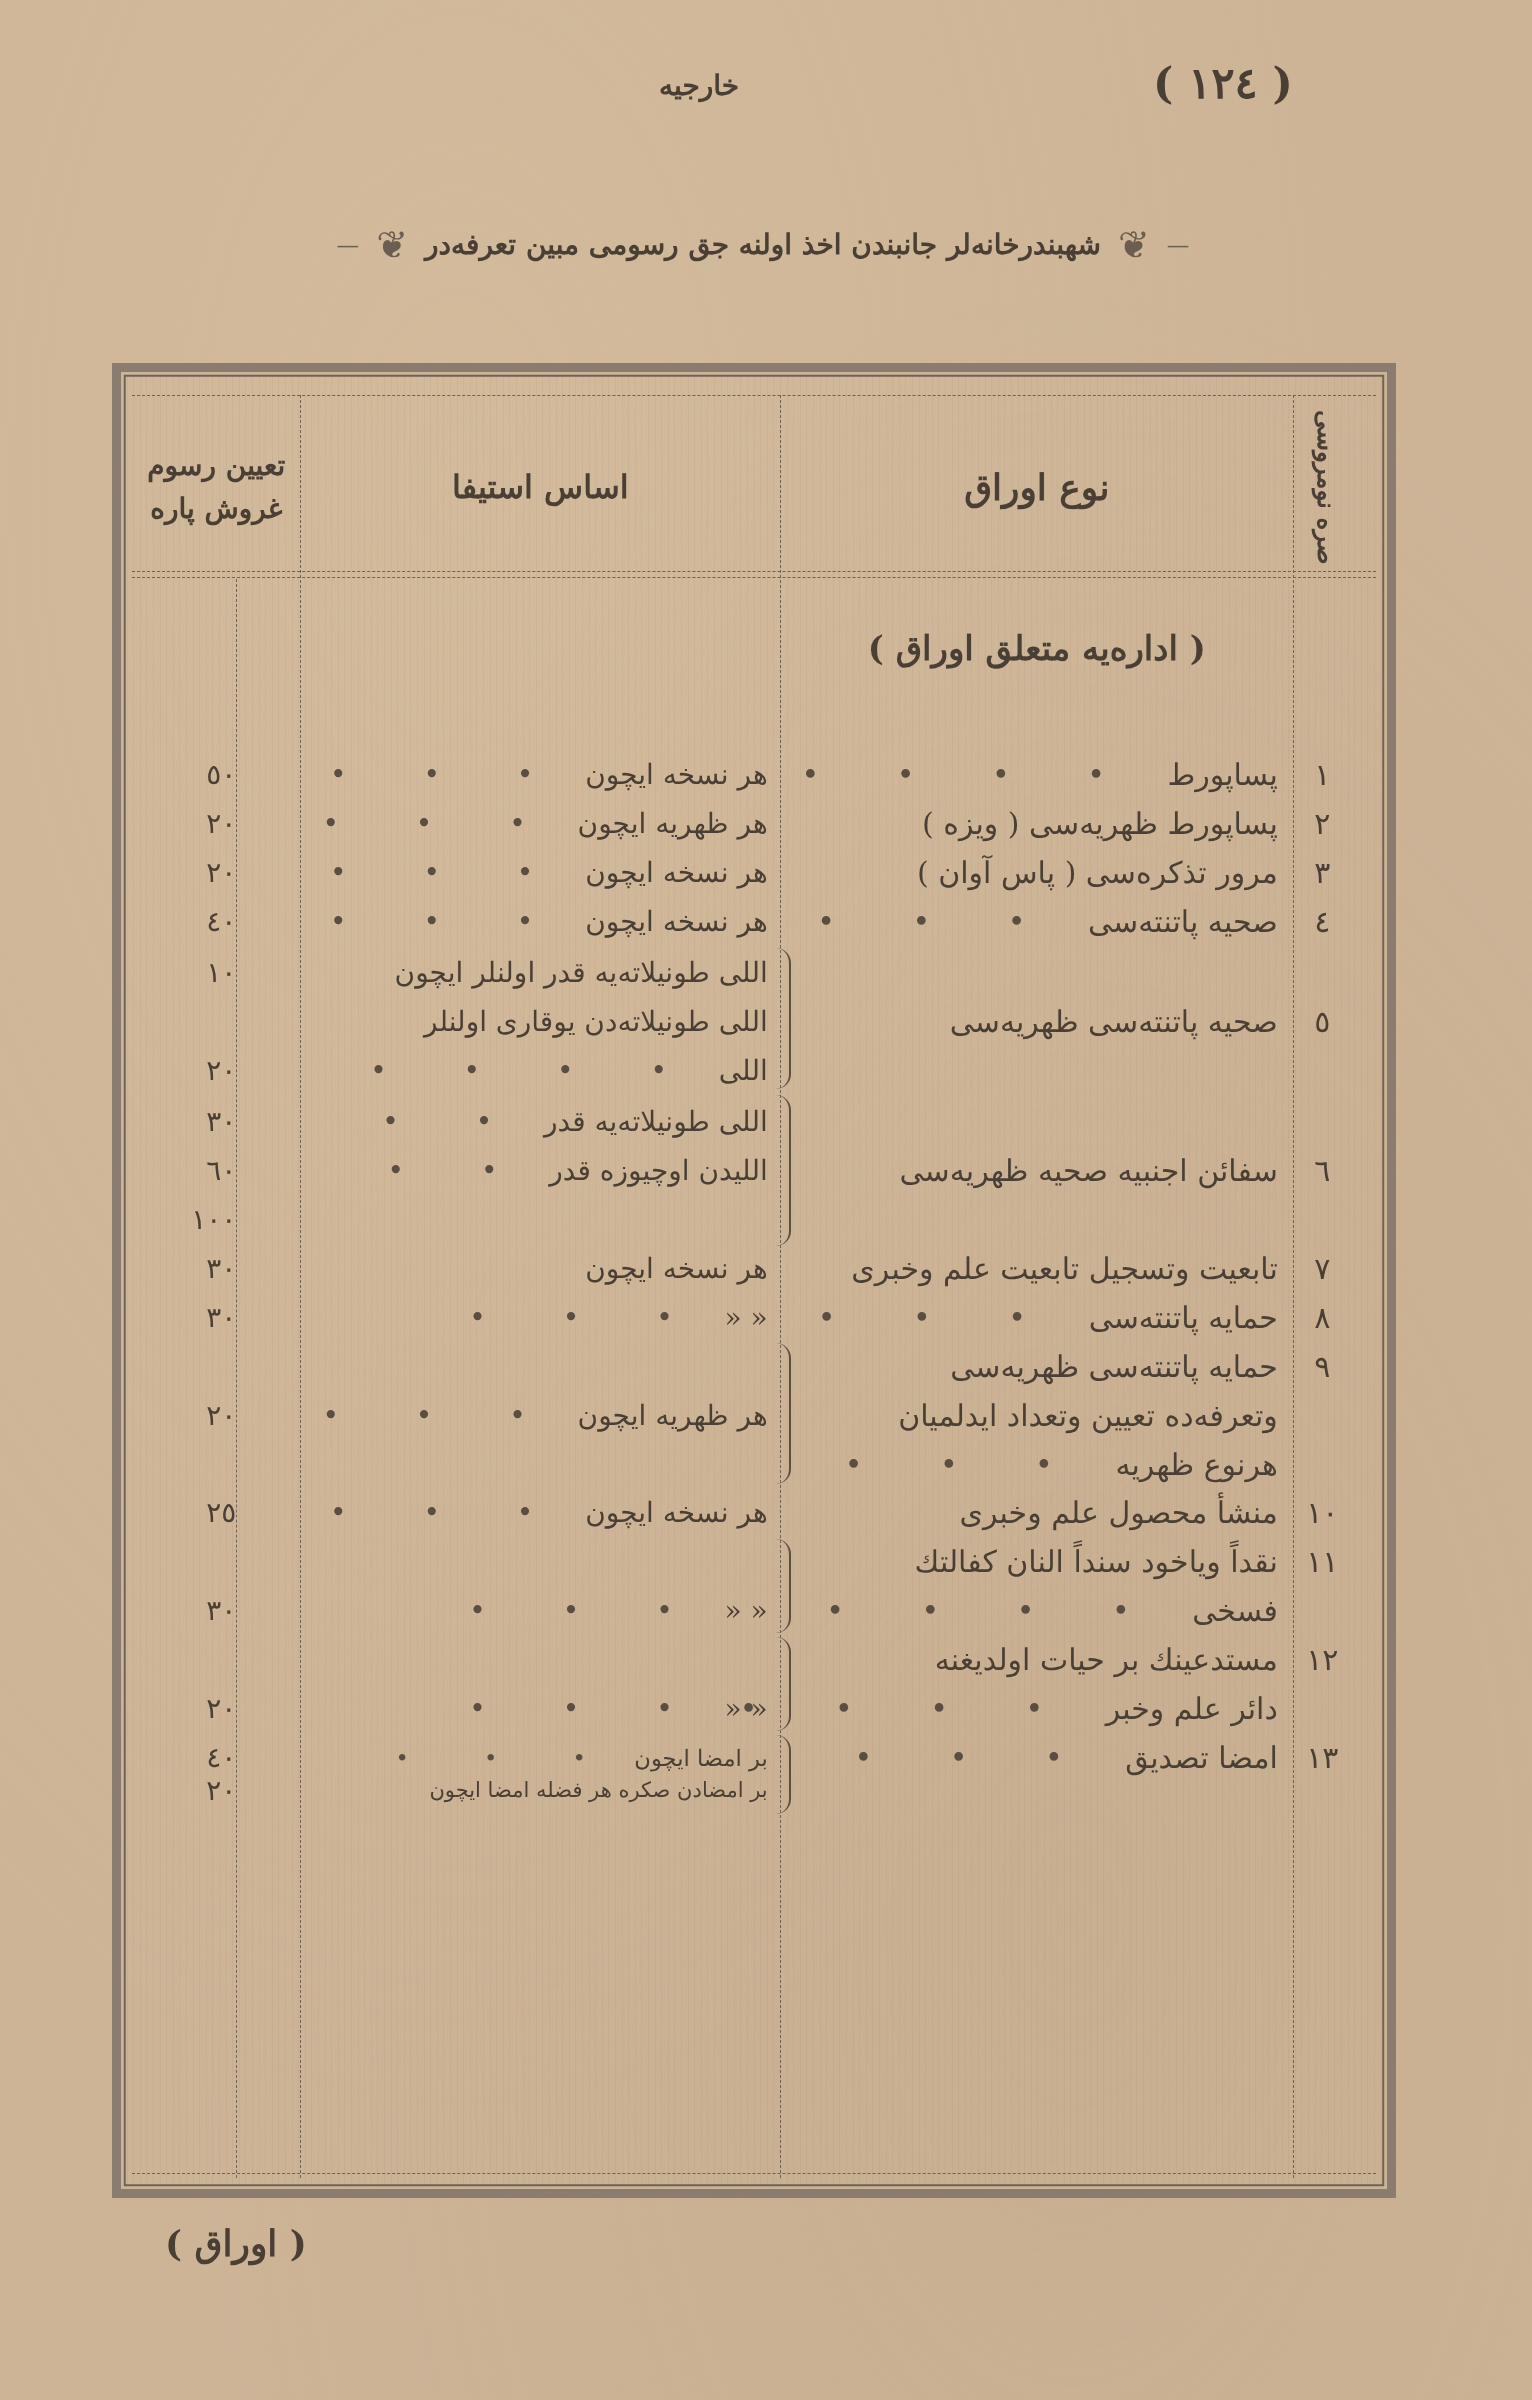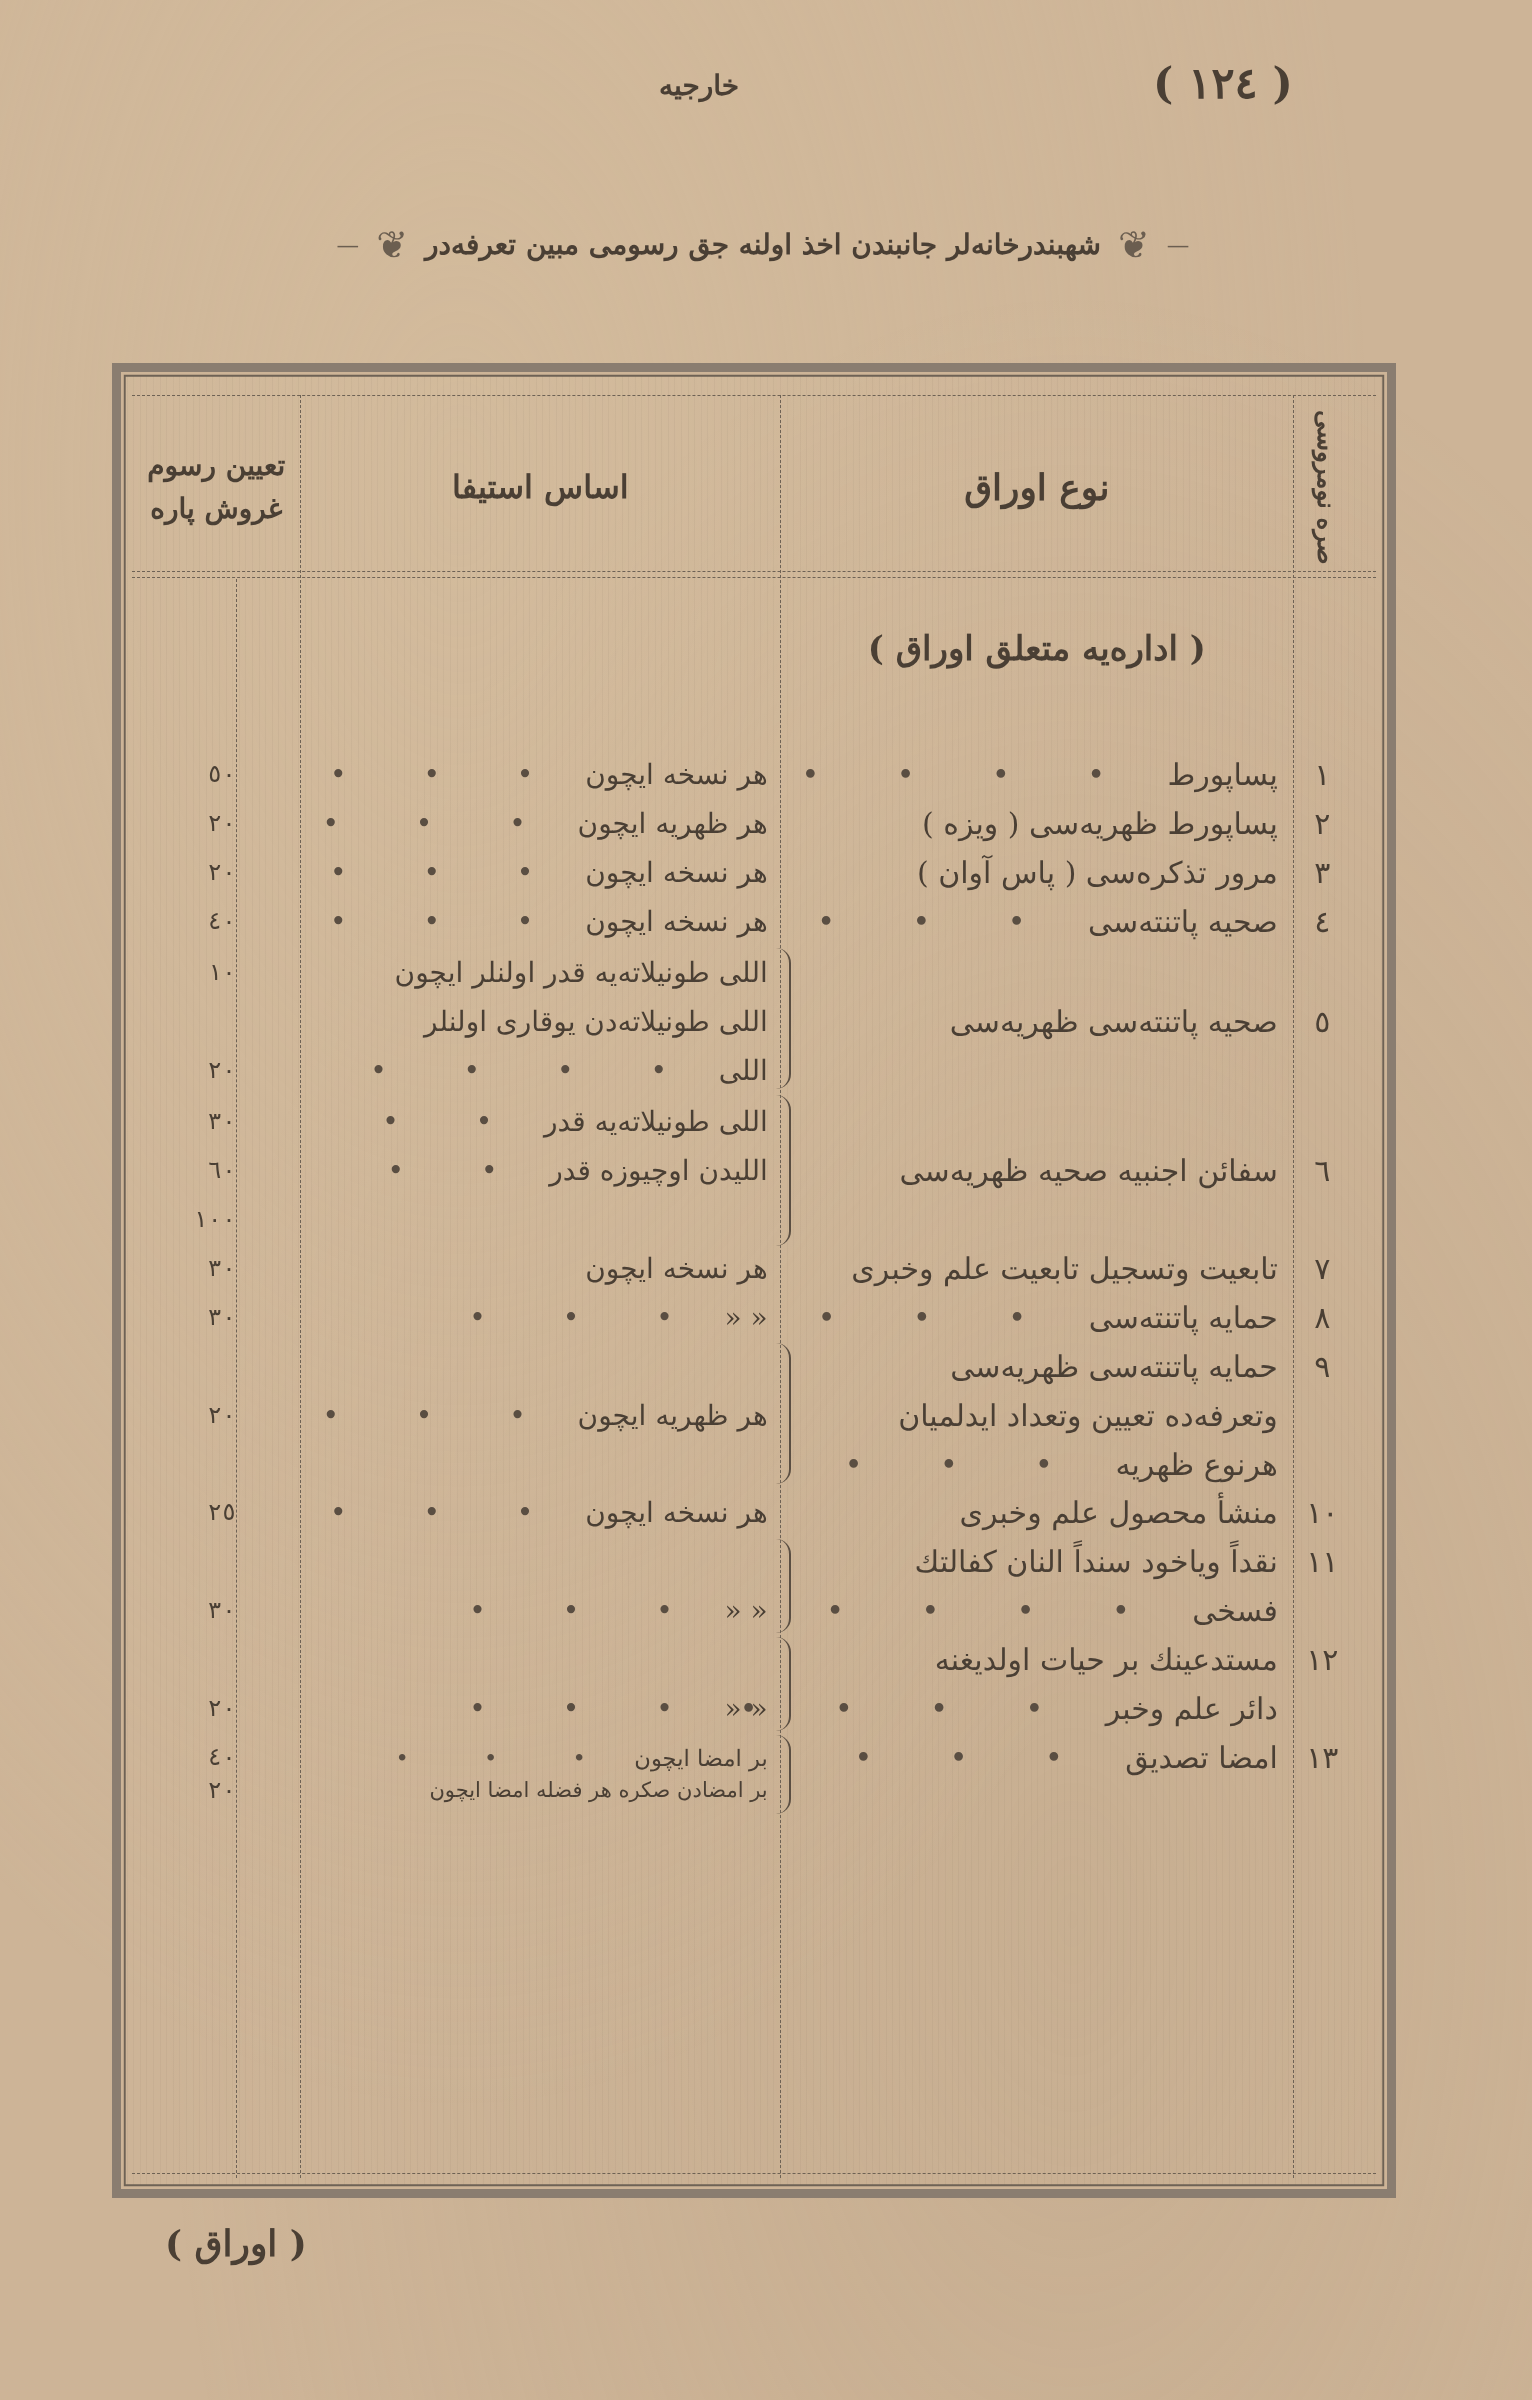--- a/index.html
+++ b/index.html
@@ -43,21 +43,21 @@
   .hdr-no { left: 1161px; width: 66px; font-size: 24.5px; writing-mode: vertical-rl; }
 
   .section-heading { position: absolute; left: 648px; width: 513px; top: 245px; text-align: center;
     font-size: 34px; direction: rtl; }
 
   .row { position: absolute; left: 0; right: 0; height: 49px; }
   .cell { position: absolute; top: 0; height: 49px; display: flex; align-items: center; direction: rtl; white-space: nowrap; }
   .c-no { left: 1161px; width: 58px; justify-content: center; font-size: 30px; }
   .c-type { left: 659px; width: 494px; justify-content: flex-start; font-size: 30px; padding-right: 7.5px; box-sizing: border-box; }
   .c-basis { left: 175px; width: 466px; justify-content: flex-start; font-size: 28px; padding-right: 5.6px; box-sizing: border-box; }
-  .c-fee { left: 0; width: 104px; justify-content: flex-end; font-size: 24px; padding-left: 9.4px; box-sizing: border-box; direction: ltr; font-family: Liberation Mono, monospace; }
+  .c-fee { left: 0; width: 104px; justify-content: flex-end; font-size: 28px; padding-left: 9.4px; box-sizing: border-box; direction: ltr; }
   .dots { letter-spacing: 34px; color: #5a4e42; }
   .brace { position: absolute; left: 640px; width: 17px; border: 2.8px solid #5a4e42; border-left: none; border-top: none; border-bottom: none;
     border-radius: 0 15px 15px 0; }
 
   .catchword { position: absolute; left: 165px; top: 2222px; font-size: 36px; direction: rtl; }
 </style>
 </head>
 <body>
 
 <div class="running-head">

